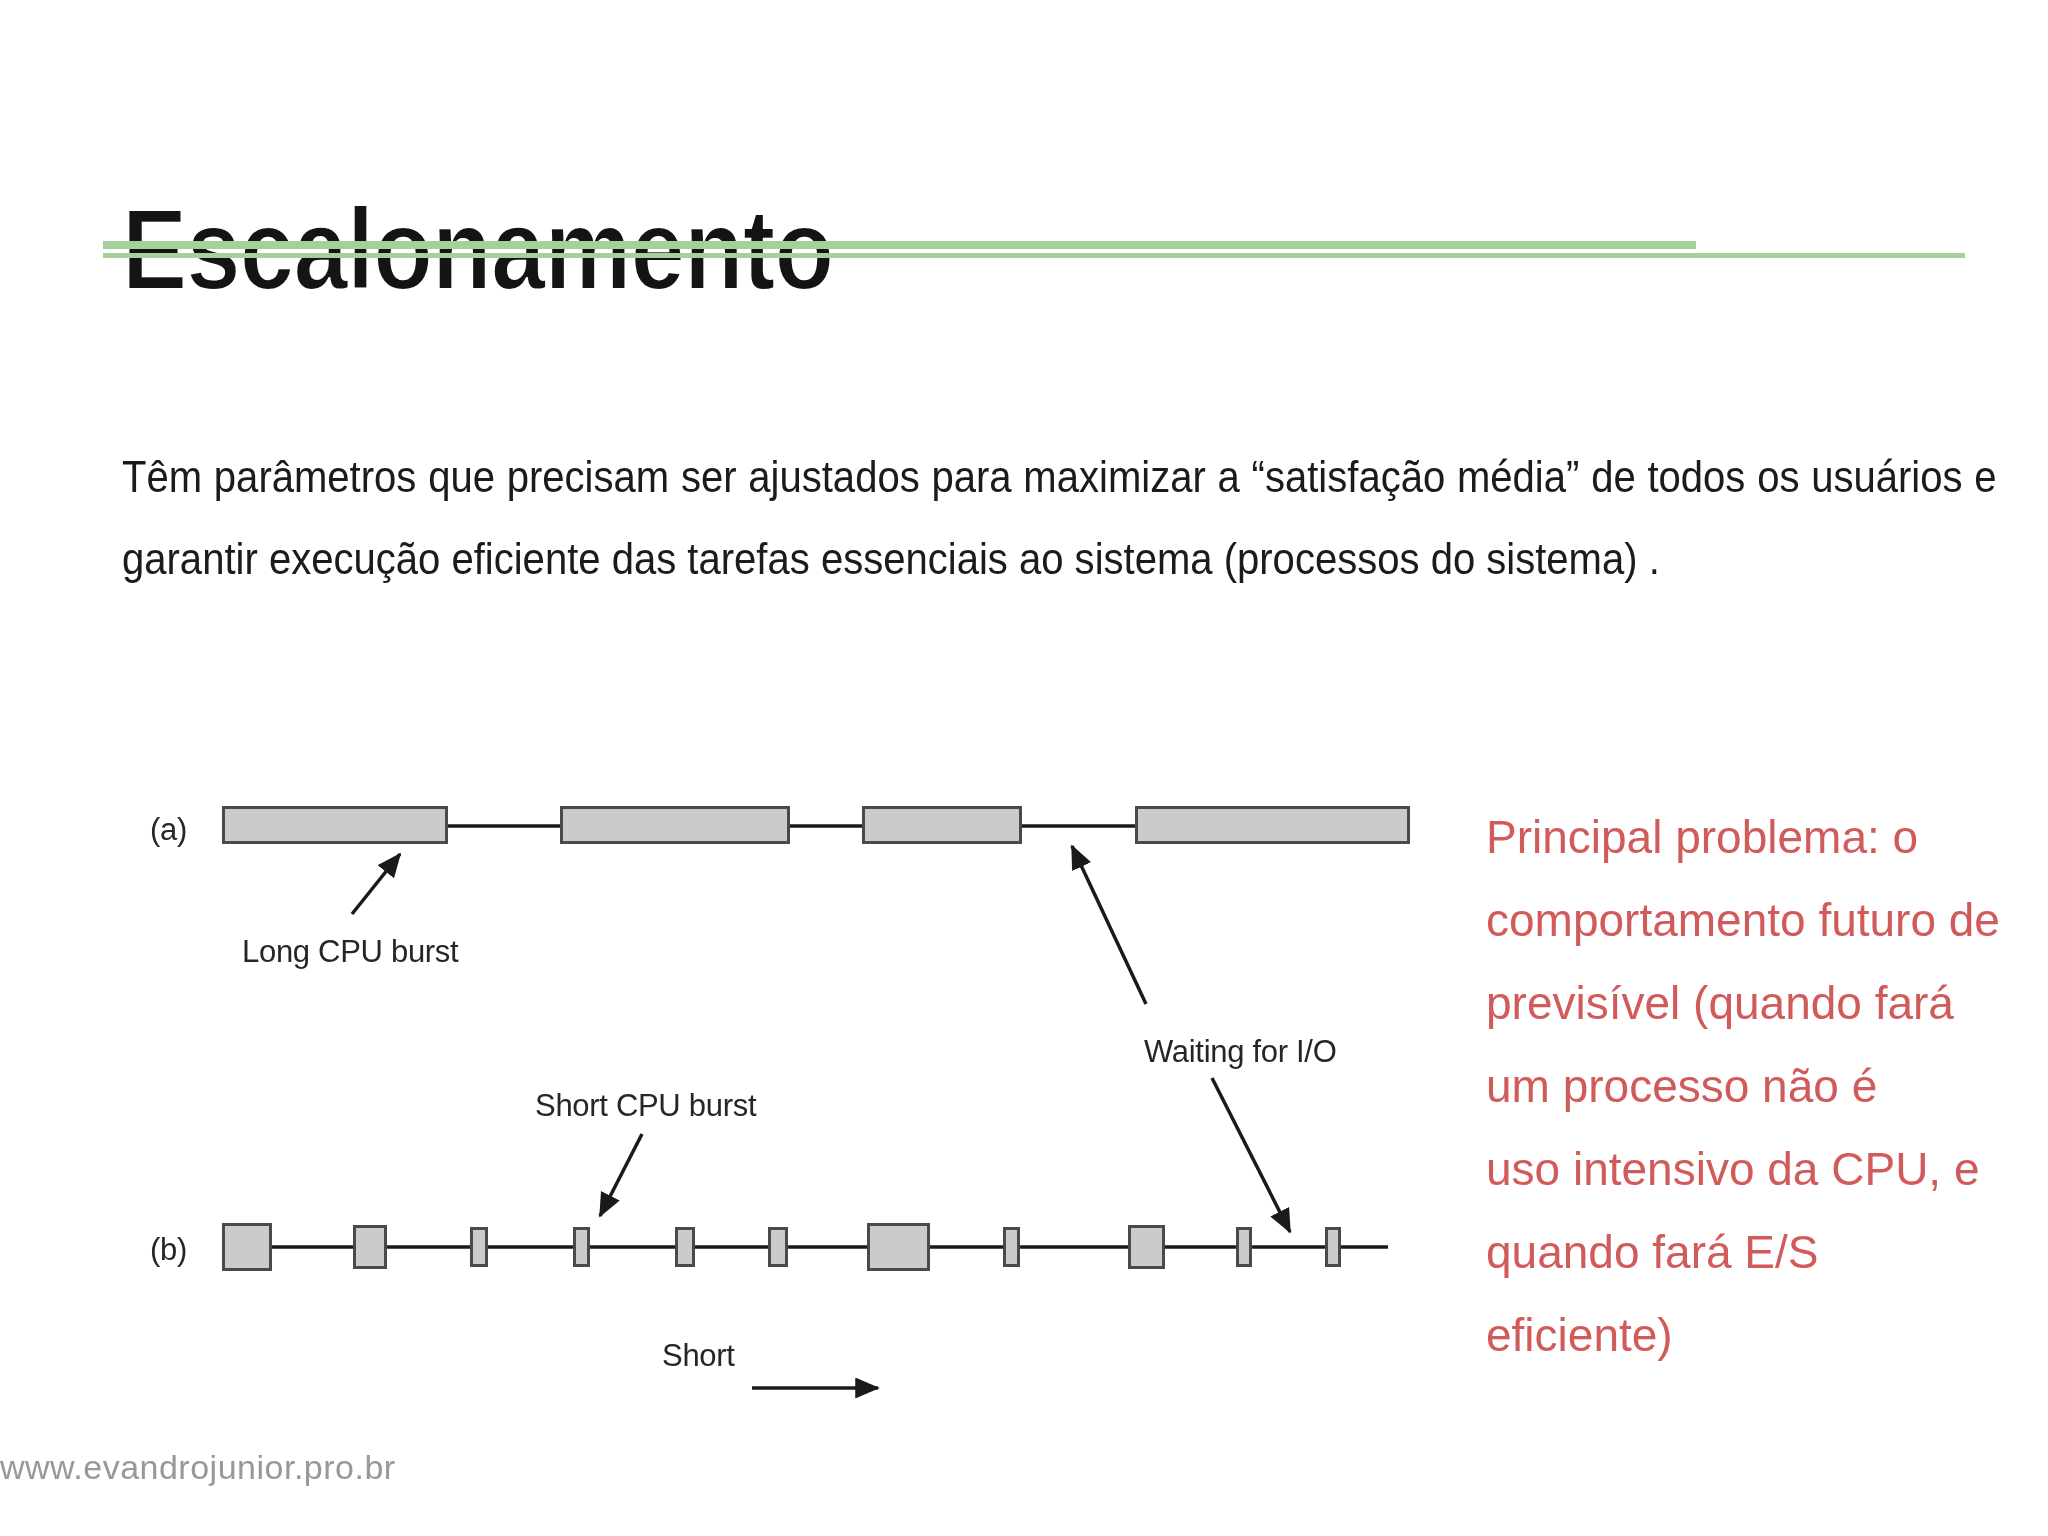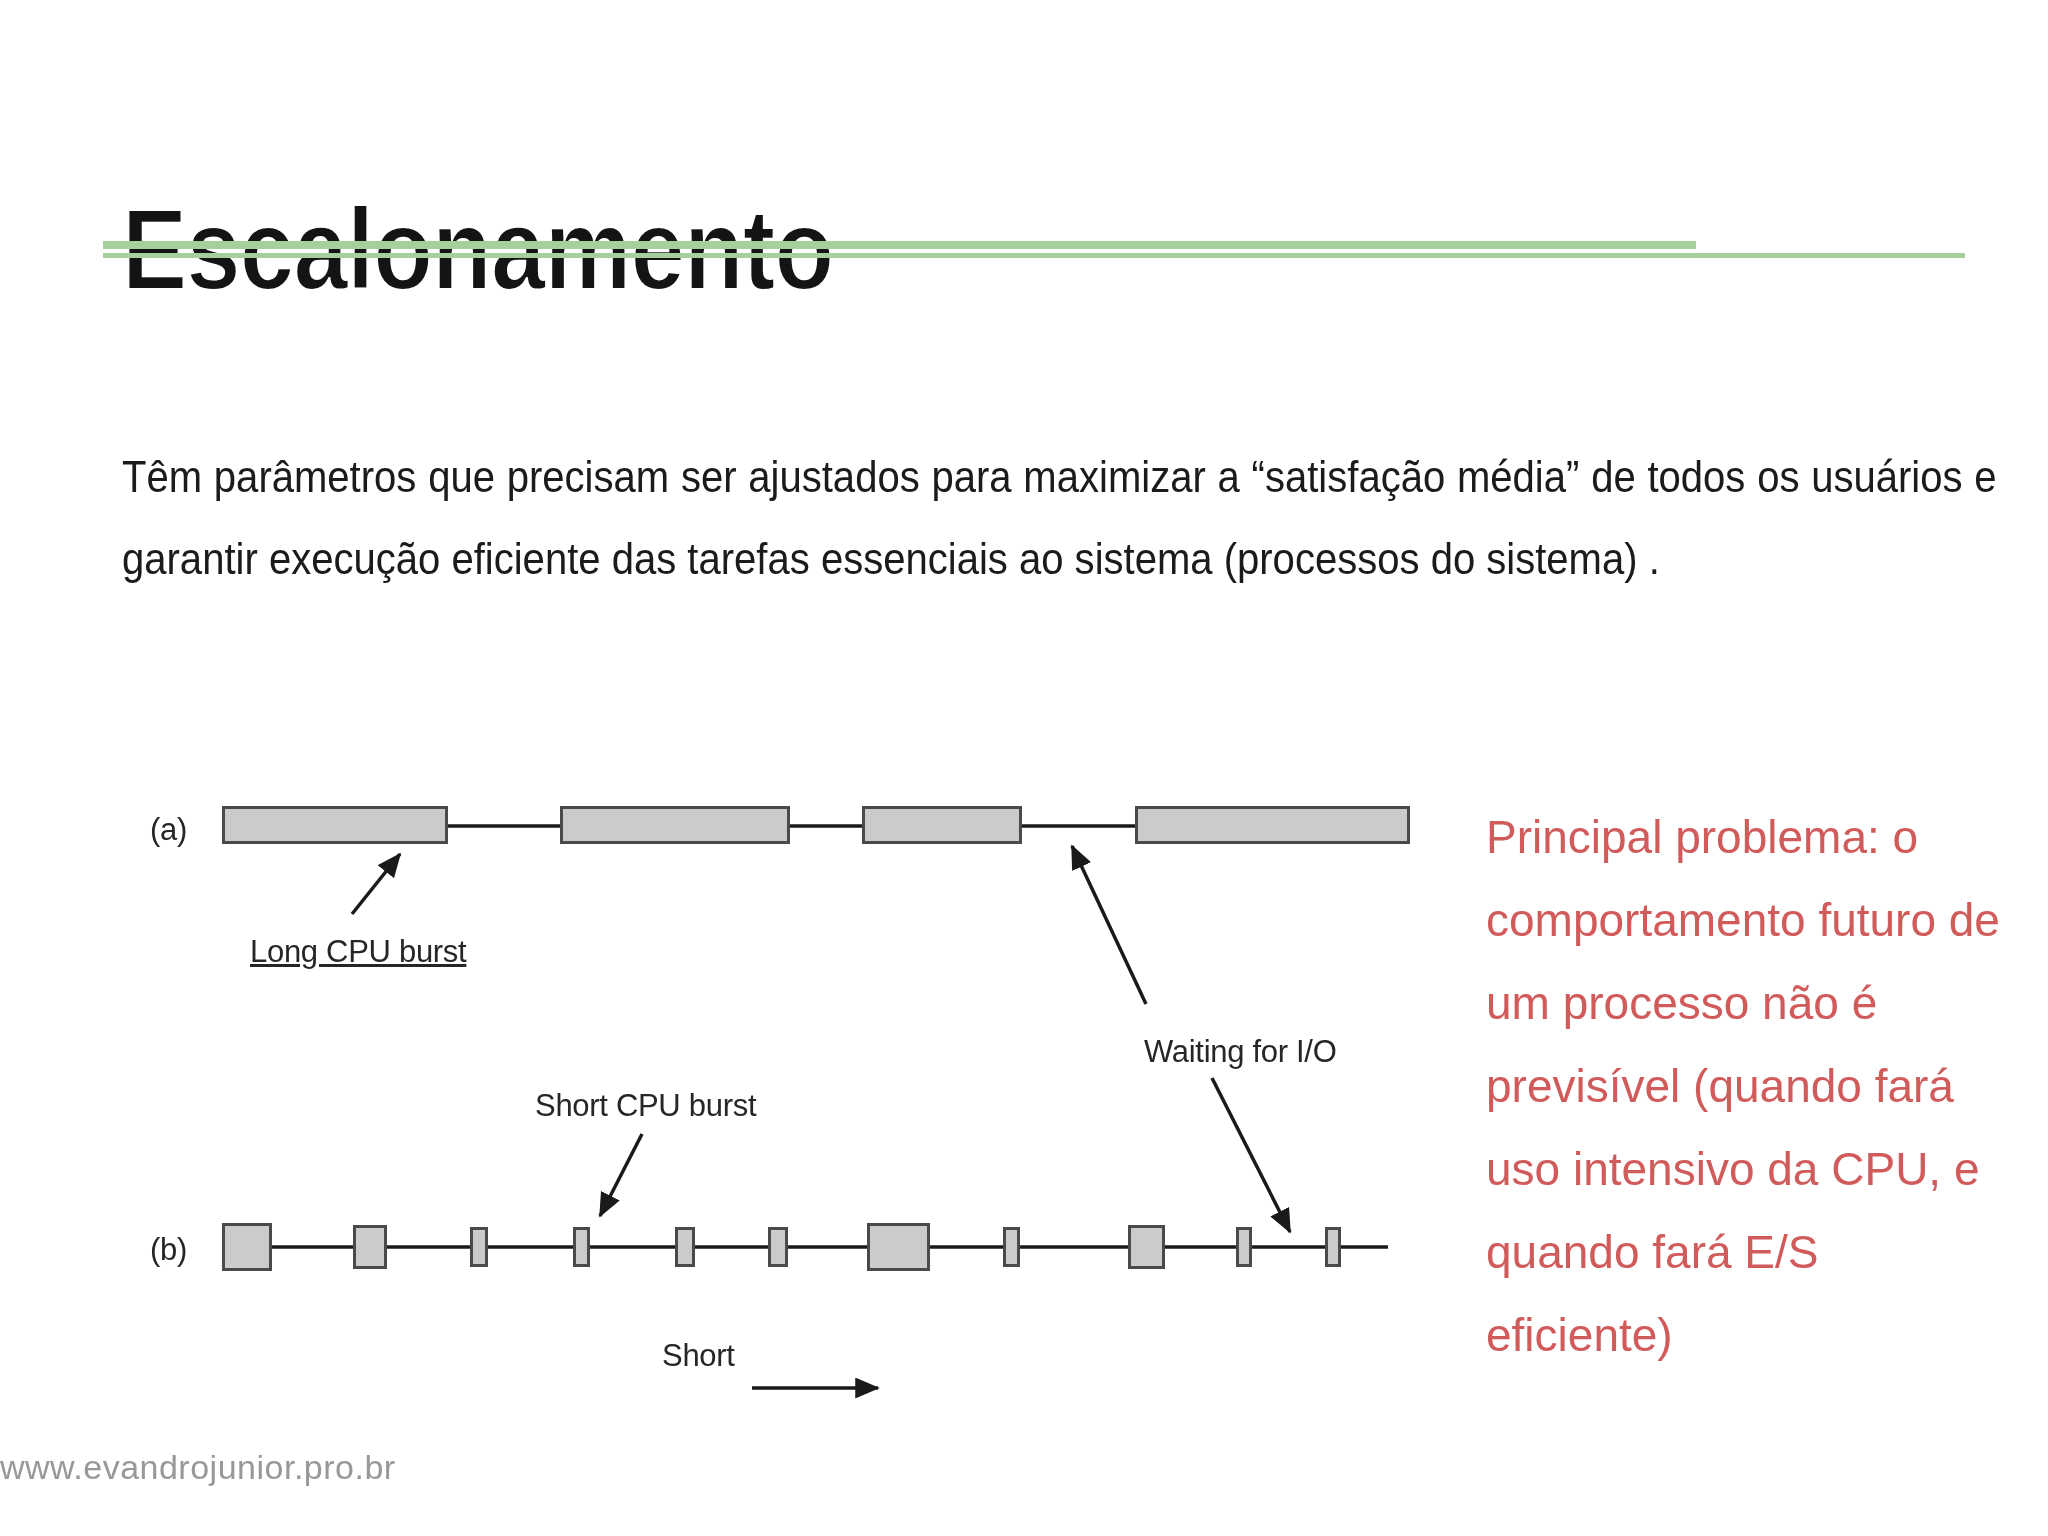--- a/index.html
+++ b/index.html
@@ -121,31 +121,31 @@
         <div class="bbox" style="left: 573px; top: 1227px; width: 17px; height: 40px;"></div>
         <div class="bbox" style="left: 675px; top: 1227px; width: 20px; height: 40px;"></div>
         <div class="bbox" style="left: 768px; top: 1227px; width: 20px; height: 40px;"></div>
         <div class="bbox" style="left: 867px; top: 1223px; width: 63px; height: 48px;"></div>
         <div class="bbox" style="left: 1003px; top: 1227px; width: 17px; height: 40px;"></div>
         <div class="bbox" style="left: 1128px; top: 1225px; width: 37px; height: 44px;"></div>
         <div class="bbox" style="left: 1236px; top: 1227px; width: 16px; height: 40px;"></div>
         <div class="bbox" style="left: 1325px; top: 1227px; width: 16px; height: 40px;"></div>
       </div>
 
-    <span class="abs diagram-label" style="left:250px;top:934px;text-decoration:underline;">Long CPU burst</span>
+    <span class="abs diagram-label" style="left:242px;top:934px;">Long CPU burst</span>
     <span class="abs diagram-label" style="left:535px;top:1088px;text-align:center;">Short CPU burst</span>
     <span class="abs diagram-label" style="left:1144px;top:1034px;">Waiting for I/O</span>
     <span class="abs diagram-label" style="left:662px;top:1338px;">Short</span>
   </div>
 
   <div class="abs note" id="note-block">
       <div class="note-line">Principal problema: o</div>
       <div class="note-line">comportamento futuro de</div>
+      <div class="note-line">previsível (quando fará</div>
       <div class="note-line">um processo não é</div>
-      <div class="note-line">previsível (quando fará</div>
       <div class="note-line">uso intensivo da CPU, e</div>
       <div class="note-line">quando fará E/S</div>
       <div class="note-line">eficiente)</div>
     </div>
 
   <div class="abs footer">www.evandrojunior.pro.br</div>
 
 </div>
 
 </body></html>

